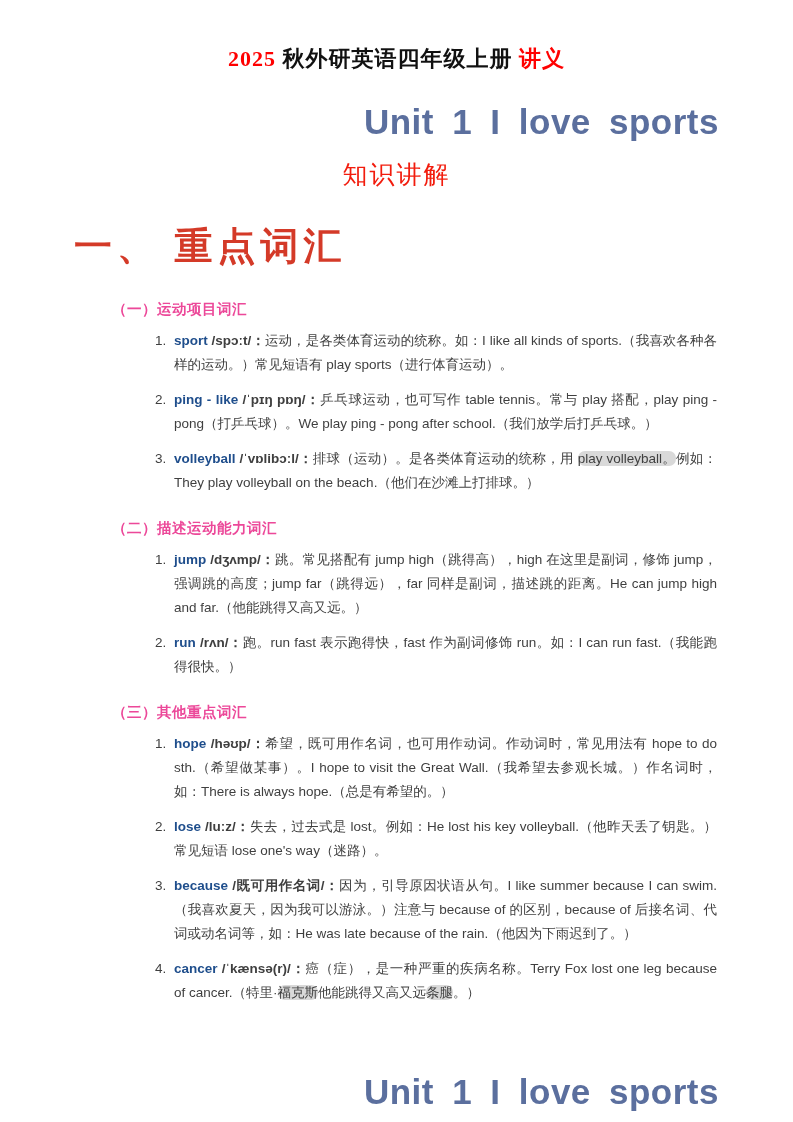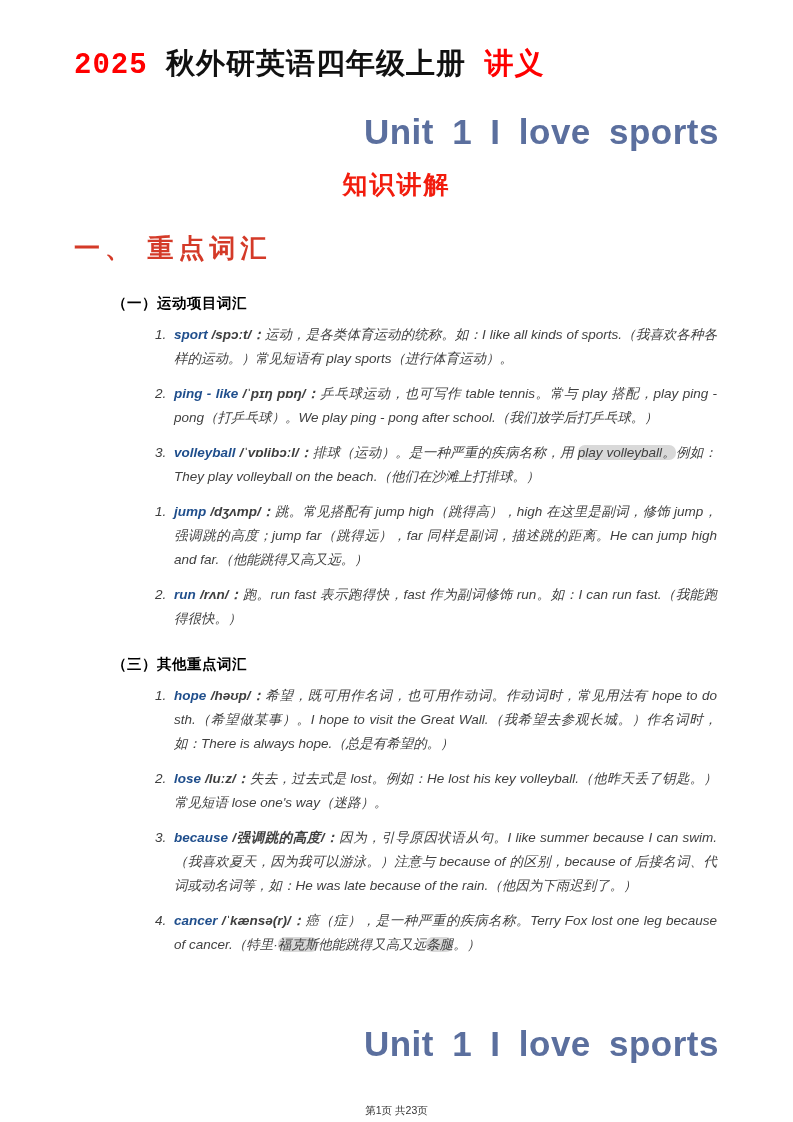--- a/index.html
+++ b/index.html
@@ -12,70 +12,69 @@
     width: 793px;
     min-height: 1122px;
     margin: 0 auto;
     background: #ffffff;
     box-sizing: border-box;
     padding: 44px 74px 28px 74px;
     display: flex;
     flex-direction: column;
   }
   .doc-title {
-    text-align: left;
-    font-size: 29px;
+    text-align: center;
+    font-size: 22px;
     font-weight: bold;
     color: #111111;
     margin: 0 0 14px 0;
-    font-family: Liberation Mono, monospace;
+    font-family: Liberation Serif, serif;
     letter-spacing: 1px;
   }
   .doc-title .red { color: #ff0000; }
   .unit-heading {
     text-align: right;
     font-size: 35px;
     font-weight: bold;
     color: #5b6f9e;
     margin: 14px 0 6px 0;
     word-spacing: 8px;
     letter-spacing: 0.5px;
   }
   .unit-heading.bottom {
     margin-top: 56px;
   }
   .knowledge-heading {
     text-align: center;
     font-size: 25px;
-    font-weight: bold;
+    font-weight: normal;
     color: #f21c0d;
     margin: 10px 0 16px 0;
     font-family: "Liberation Serif", serif;
     letter-spacing: 2px;
   }
   .cal-heading {
-    font-size: 26px;
+    font-size: 38px;
     font-weight: bold;
     color: #d43a28;
     margin: 14px 0 4px 0;
     font-family: "Liberation Serif", serif;
     letter-spacing: 5px;
   }
   .subheading {
-    color: #000000;
+    color: #ec4899;
     font-weight: bold;
     font-size: 14.5px;
     margin: 24px 0 10px 0;
     padding-left: 38px;
     letter-spacing: 0.5px;
   }
   ol.vocab-list {
     margin: 0;
     padding-left: 96px;
-    font-style: italic;
   }
   li.vocab-item {
     font-size: 13.5px;
     line-height: 1.78;
     color: #3f3f3f;
     text-align: justify;
     margin-bottom: 11px;
     padding-left: 4px;
     padding-right: 2px;
   }
@@ -110,31 +109,32 @@
 
   <div class="knowledge-heading">知识讲解</div>
 
   <div class="cal-heading">一、 重点词汇</div>
 
   <div>
       <div class="subheading">（一）运动项目词汇</div>
       <ol class="vocab-list">
         <li class="vocab-item"><span class="word">sport</span><span class="phon"> /spɔːt/：</span><span>运动，是各类体育运动的统称。如：I like all kinds of sports.（我喜欢各种各样的运动。）常见短语有 play sports（进行体育运动）。</span></li>
         <li class="vocab-item"><span class="word">ping - like</span><span class="phon"> /ˈpɪŋ pɒŋ/：</span><span>乒乓球运动，也可写作 table tennis。常与 play 搭配，play ping - pong（打乒乓球）。We play ping - pong after school.（我们放学后打乒乓球。）</span></li>
-        <li class="vocab-item"><span class="word">volleyball</span><span class="phon"> /ˈvɒlibɔːl/：</span><span>排球（运动）。是一种严重的疾病名称，用 </span><span class="hl">play volleyball。</span><span>例如：They play volleyball on the beach.（他们在沙滩上打排球。）</span></li>
+        <li class="vocab-item"><span class="word">volleyball</span><span class="phon"> /ˈvɒlibɔːl/：</span><span>排球（运动）。是各类体育运动的统称，用 </span><span class="hl">play volleyball。</span><span>例如：They play volleyball on the beach.（他们在沙滩上打排球。）</span></li>
       </ol>
+      <div class="subheading">（二）描述运动能力词汇</div>
       <ol class="vocab-list">
         <li class="vocab-item"><span class="word">jump</span><span class="phon"> /dʒʌmp/：</span><span>跳。常见搭配有 jump high（跳得高），high 在这里是副词，修饰 jump，强调跳的高度；jump far（跳得远），far 同样是副词，描述跳的距离。He can jump high and far.（他能跳得又高又远。）</span></li>
         <li class="vocab-item"><span class="word">run</span><span class="phon"> /rʌn/：</span><span>跑。run fast 表示跑得快，fast 作为副词修饰 run。如：I can run fast.（我能跑得很快。）</span></li>
       </ol>
       <div class="subheading">（三）其他重点词汇</div>
       <ol class="vocab-list">
         <li class="vocab-item"><span class="word">hope</span><span class="phon"> /həʊp/：</span><span>希望，既可用作名词，也可用作动词。作动词时，常见用法有 hope to do sth.（希望做某事）。I hope to visit the Great Wall.（我希望去参观长城。）作名词时，如：There is always hope.（总是有希望的。）</span></li>
         <li class="vocab-item"><span class="word">lose</span><span class="phon"> /luːz/：</span><span>失去，过去式是 lost。例如：He lost his key volleyball.（他昨天丢了钥匙。）常见短语 lose one's way（迷路）。</span></li>
-        <li class="vocab-item"><span class="word">because</span><span class="phon"> /强调跳的高度/：</span><span>因为，引导原因状语从句。I like summer because I can swim.（我喜欢夏天，因为我可以游泳。）注意与 because of 的区别，because of 后接名词、代词或动名词等，如：He was late because of the rain.（他因为下雨迟到了。）</span></li>
+        <li class="vocab-item"><span class="word">because</span><span class="phon"> /既可用作名词/：</span><span>因为，引导原因状语从句。I like summer because I can swim.（我喜欢夏天，因为我可以游泳。）注意与 because of 的区别，because of 后接名词、代词或动名词等，如：He was late because of the rain.（他因为下雨迟到了。）</span></li>
         <li class="vocab-item"><span class="word">cancer</span><span class="phon"> /ˈkænsə(r)/：</span><span>癌（症），是一种严重的疾病名称。Terry Fox lost one leg because of cancer.（特里·</span><span class="hl">福克斯</span><span>他能跳得又高又远</span><span class="hl">条腿</span><span>。）</span></li>
       </ol>
     </div>
 
   <div class="unit-heading bottom">Unit 1 I love sports</div>
 
   <div class="page-footer">第1页 共23页</div>
 
 </div>
 

